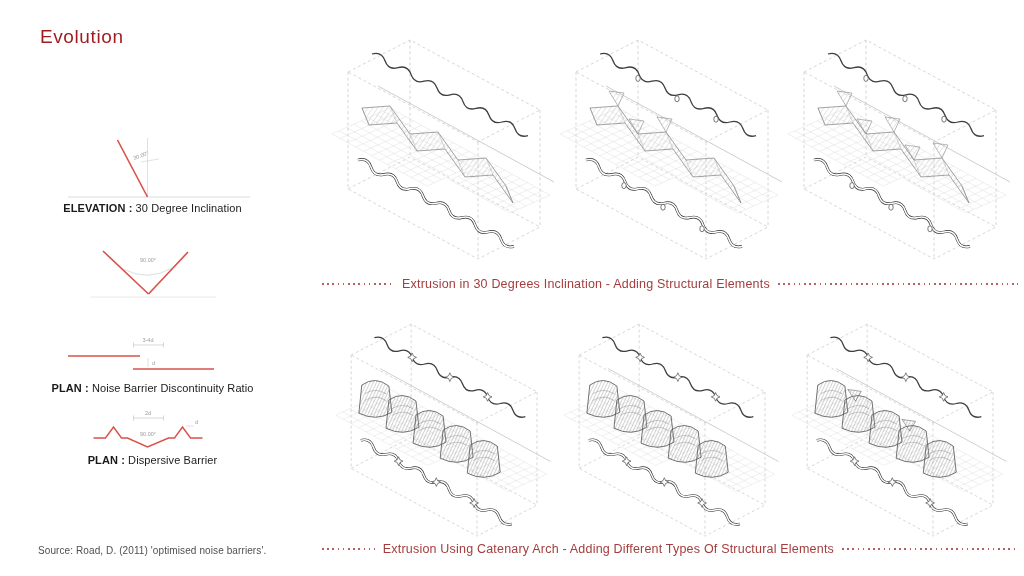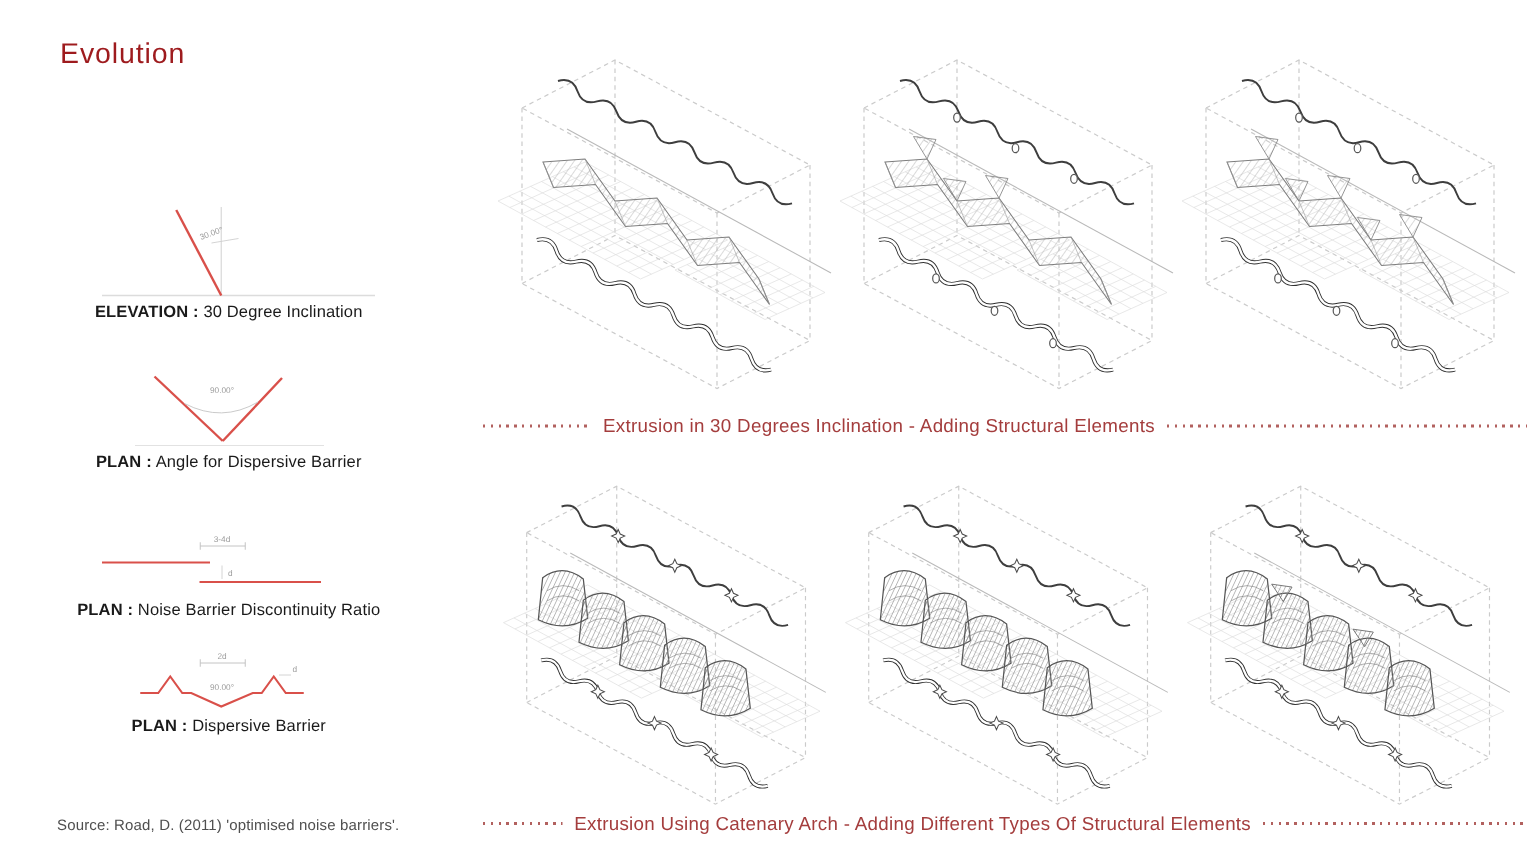--- a/index.html
+++ b/index.html
@@ -75,42 +75,39 @@
 </div>
 
 <div class="abs sdia" style="top:236px;">
   <svg width="230" height="64" viewBox="0 0 230 64">
     <line x1="52" y1="61" x2="178" y2="61" stroke="#e2e2e2" stroke-width="0.8"></line>
     <line x1="65" y1="15" x2="110.5" y2="58" stroke="#d9504a" stroke-width="1.6"></line>
     <line x1="110.5" y1="58" x2="150" y2="16" stroke="#d9504a" stroke-width="1.6"></line>
     <path d="M85,33 Q110,46 134,32" fill="none" stroke="#c4c4c4" stroke-width="0.6"></path>
     <text class="tinytxt" x="110" y="26" text-anchor="middle">90.00°</text>
   </svg>
-  <div class="dlabel">
-    <b>PLAN :</b><span> Angle for Dispersive Barrier</span>
-  </div>
 </div>
 
-<div class="abs sdia" style="top:351px;">
+<div class="abs sdia" style="top:332px;">
   <svg width="230" height="48" viewBox="0 0 230 48">
     <line x1="30" y1="24" x2="102" y2="24" stroke="#d9504a" stroke-width="1.4"></line>
     <line x1="95" y1="37" x2="176" y2="37" stroke="#d9504a" stroke-width="1.4"></line>
     <line x1="95.5" y1="13" x2="125.5" y2="13" stroke="#bdbdbd" stroke-width="0.6"></line>
     <line x1="95.5" y1="10.5" x2="95.5" y2="15.5" stroke="#bdbdbd" stroke-width="0.6"></line>
     <line x1="125.5" y1="10.5" x2="125.5" y2="15.5" stroke="#bdbdbd" stroke-width="0.6"></line>
     <line x1="110" y1="26" x2="110" y2="35" stroke="#cfcfcf" stroke-width="0.6"></line>
     <text class="tinytxt" x="110" y="10" text-anchor="middle">3-4d</text>
     <text class="tinytxt" x="114" y="33">d</text>
   </svg>
   <div class="dlabel">
     <b>PLAN :</b><span> Noise Barrier Discontinuity Ratio</span>
   </div>
 </div>
 
-<div class="abs sdia" style="top:426px;">
+<div class="abs sdia" style="top:402px;">
   <svg width="230" height="50" viewBox="0 0 230 50">
     <path d="M55.5,36 h12 l8,-11 l8,11 h6 l20,9 l21,-9 h6 l8,-11 l8,11 h12" fill="none" stroke="#d9504a" stroke-width="1.4"></path>
     <line x1="95.5" y1="16" x2="125.5" y2="16" stroke="#bdbdbd" stroke-width="0.6"></line>
     <line x1="95.5" y1="13.5" x2="95.5" y2="18.5" stroke="#bdbdbd" stroke-width="0.6"></line>
     <line x1="125.5" y1="13.5" x2="125.5" y2="18.5" stroke="#bdbdbd" stroke-width="0.6"></line>
     <line x1="148" y1="24" x2="156" y2="24" stroke="#cfcfcf" stroke-width="0.6"></line>
     <text class="tinytxt" x="110" y="13" text-anchor="middle">2d</text>
     <text class="tinytxt" x="110" y="34" text-anchor="middle" font-size="4.5">90.00°</text>
     <text class="tinytxt" x="157" y="22">d</text>
   </svg>

